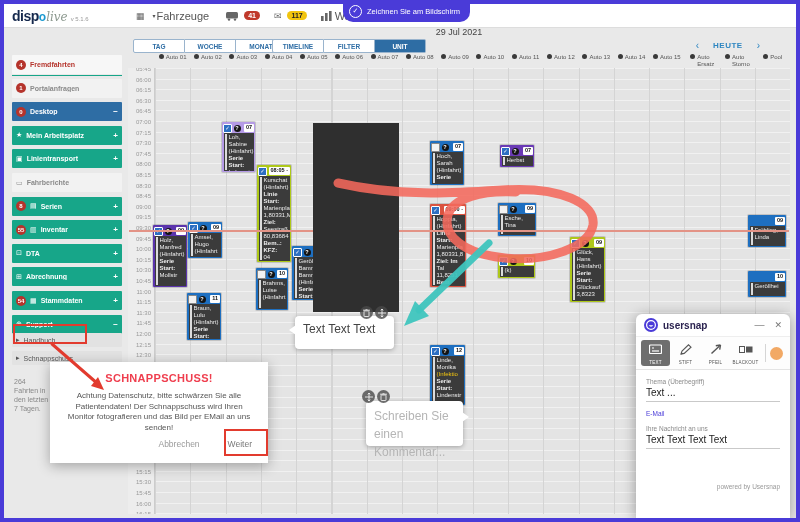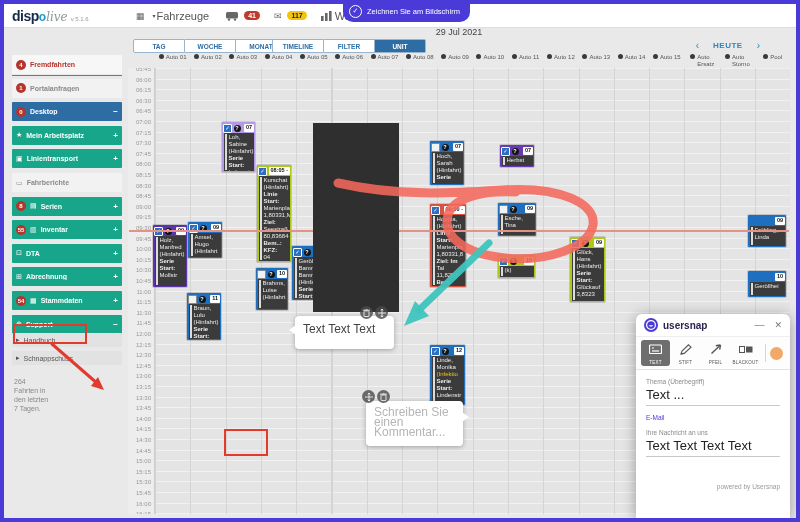--- a/index.html
+++ b/index.html
@@ -80,21 +80,21 @@
   .ln.b{font-weight:bold;}
   .ln.y{color:#f2c511;}
 
   #blackout{position:absolute;left:313px;top:123px;width:86px;height:189px;background:#2f2f2f;z-index:20;}
 
   
   .bubble{position:absolute;background:#fff;border-radius:4px;box-shadow:0 1px 5px rgba(0,0,0,.3);z-index:46;padding:6px 8px;box-sizing:border-box;}
   .bubble .tail-l{position:absolute;left:-6px;top:9px;width:0;height:0;border-top:5px solid transparent;border-bottom:5px solid transparent;border-right:7px solid #fff;}
   .bubble .tail-r{position:absolute;right:-6px;top:11px;width:0;height:0;border-top:5px solid transparent;border-bottom:5px solid transparent;border-left:7px solid #fff;}
   .btxt{font-size:12px;color:#444;}
-  .btxt.ph{color:#b5b5b5;line-height:10px;}
+  .btxt.ph{color:#b5b5b5;line-height:18px;}
   .bub-tools{position:absolute;display:flex;gap:2px;z-index:47;}
   .bub-tools .tbt{width:13px;height:13px;border-radius:50%;background:#4a4a4acc;display:flex;align-items:center;justify-content:center;}
 
   
   #dlg{position:absolute;left:50px;top:362px;width:218px;height:101px;background:#fff;box-shadow:0 3px 12px rgba(0,0,0,.3);z-index:40;}
   #dlg .ti{margin-top:10px;text-align:center;color:#ef3e4e;font-weight:bold;font-size:11px;letter-spacing:.3px;}
   #dlg .bo{margin:7px auto 0;width:196px;text-align:center;font-size:8px;line-height:10.5px;color:#555;}
   #dlg .btns{position:absolute;right:10px;bottom:10px;display:flex;gap:16px;align-items:center;}
   #dlg .db{font-size:8.5px;color:#9a9a9a;padding:4px 6px;}
   #dlg .db.ok{color:#777;}
@@ -108,21 +108,21 @@
   #us-head .cl{margin-left:10px;color:#777;font-size:9px;}
   #us-tools{height:32px;border-top:1px solid #eee;border-bottom:1px solid #e4e4e4;display:flex;align-items:center;padding:0 5px;background:#fdfdfd;}
   .ustool{width:29px;height:26px;border-radius:3px;display:flex;flex-direction:column;align-items:center;justify-content:center;color:#555;margin-right:1px;}
   .ustool .tl{font-size:4.5px;letter-spacing:.2px;margin-top:1px;}
   .ustool.active{background:#6e6e6e;color:#fff;}
   #us-div{width:1px;height:18px;background:#d5d5d5;margin:0 4px;}
   #us-orange{width:13px;height:13px;border-radius:50%;background:#f2a965;}
   #us-form{padding:8px 10px 0;}
   .usf{margin-bottom:8px;}
   .usf .fl{font-size:6.5px;color:#8a8a8a;margin-bottom:2px;}
-  .usf .fv{font-size:13px;color:#222;border-bottom:1px solid #c9c9c9;padding-bottom:3px;}
+  .usf .fv{font-size:10px;color:#222;border-bottom:1px solid #c9c9c9;padding-bottom:3px;}
   .usf.accent .fl{color:#4a3bd8;}
   .usf.accent .fv{border-bottom:2px solid #4a3bd8;}
   #us-pow{position:absolute;right:10px;bottom:28px;font-size:6.5px;color:#999;}
   #us-submit{position:absolute;left:0;right:0;bottom:0;height:21px;background:#4a3bd8;color:#fff;
      font-size:8px;font-weight:bold;letter-spacing:1px;display:flex;align-items:center;justify-content:center;}
 
   #anno{position:absolute;inset:0;z-index:50;pointer-events:none;}
 </style>
 </head>
 <body>
@@ -599,20 +599,28 @@
           <line x1="0" y1="1.2" x2="7" y2="1.2" stroke="#fff" stroke-width="0.8"></line>
           <line x1="2.5" y1="0.2" x2="4.5" y2="0.2" stroke="#fff" stroke-width="0.8"></line>
         </svg>
       </span>
   </div>
   <div class="bubble" style="left:366px;top:401px;width:97px;height:45px;">
     <span class="tail-r"></span>
     <div class="btxt ph">Schreiben Sie einen Kommentar...</div>
   </div>
 
+  <div id="dlg">
+    <div class="ti">SCHNAPPSCHUSS!</div>
+    <div class="bo">Achtung Datenschutz, bitte schwärzen Sie alle Patientendaten! Der Schnappschuss wird Ihren Monitor fotografieren und das Bild per EMail an uns senden!</div>
+    <div class="btns">
+      <span class="db">Abbrechen</span>
+      <span class="db ok">Weiter</span>
+    </div>
+  </div>
 
   <div id="usnap">
     <div id="us-head">
       <svg width="14" height="14" viewBox="0 0 14 14">
         <circle cx="7" cy="7" r="7" fill="#4a3bd8"></circle>
         <circle cx="7" cy="7" r="4.4" fill="none" stroke="#fff" stroke-width="1.2"></circle>
         <path d="M4.8 7.2 a2.4 2.4 0 0 0 4.4 0" fill="#fff"></path>
       </svg>
       <span class="ttl">usersnap</span>
       <span class="mn">—</span>

